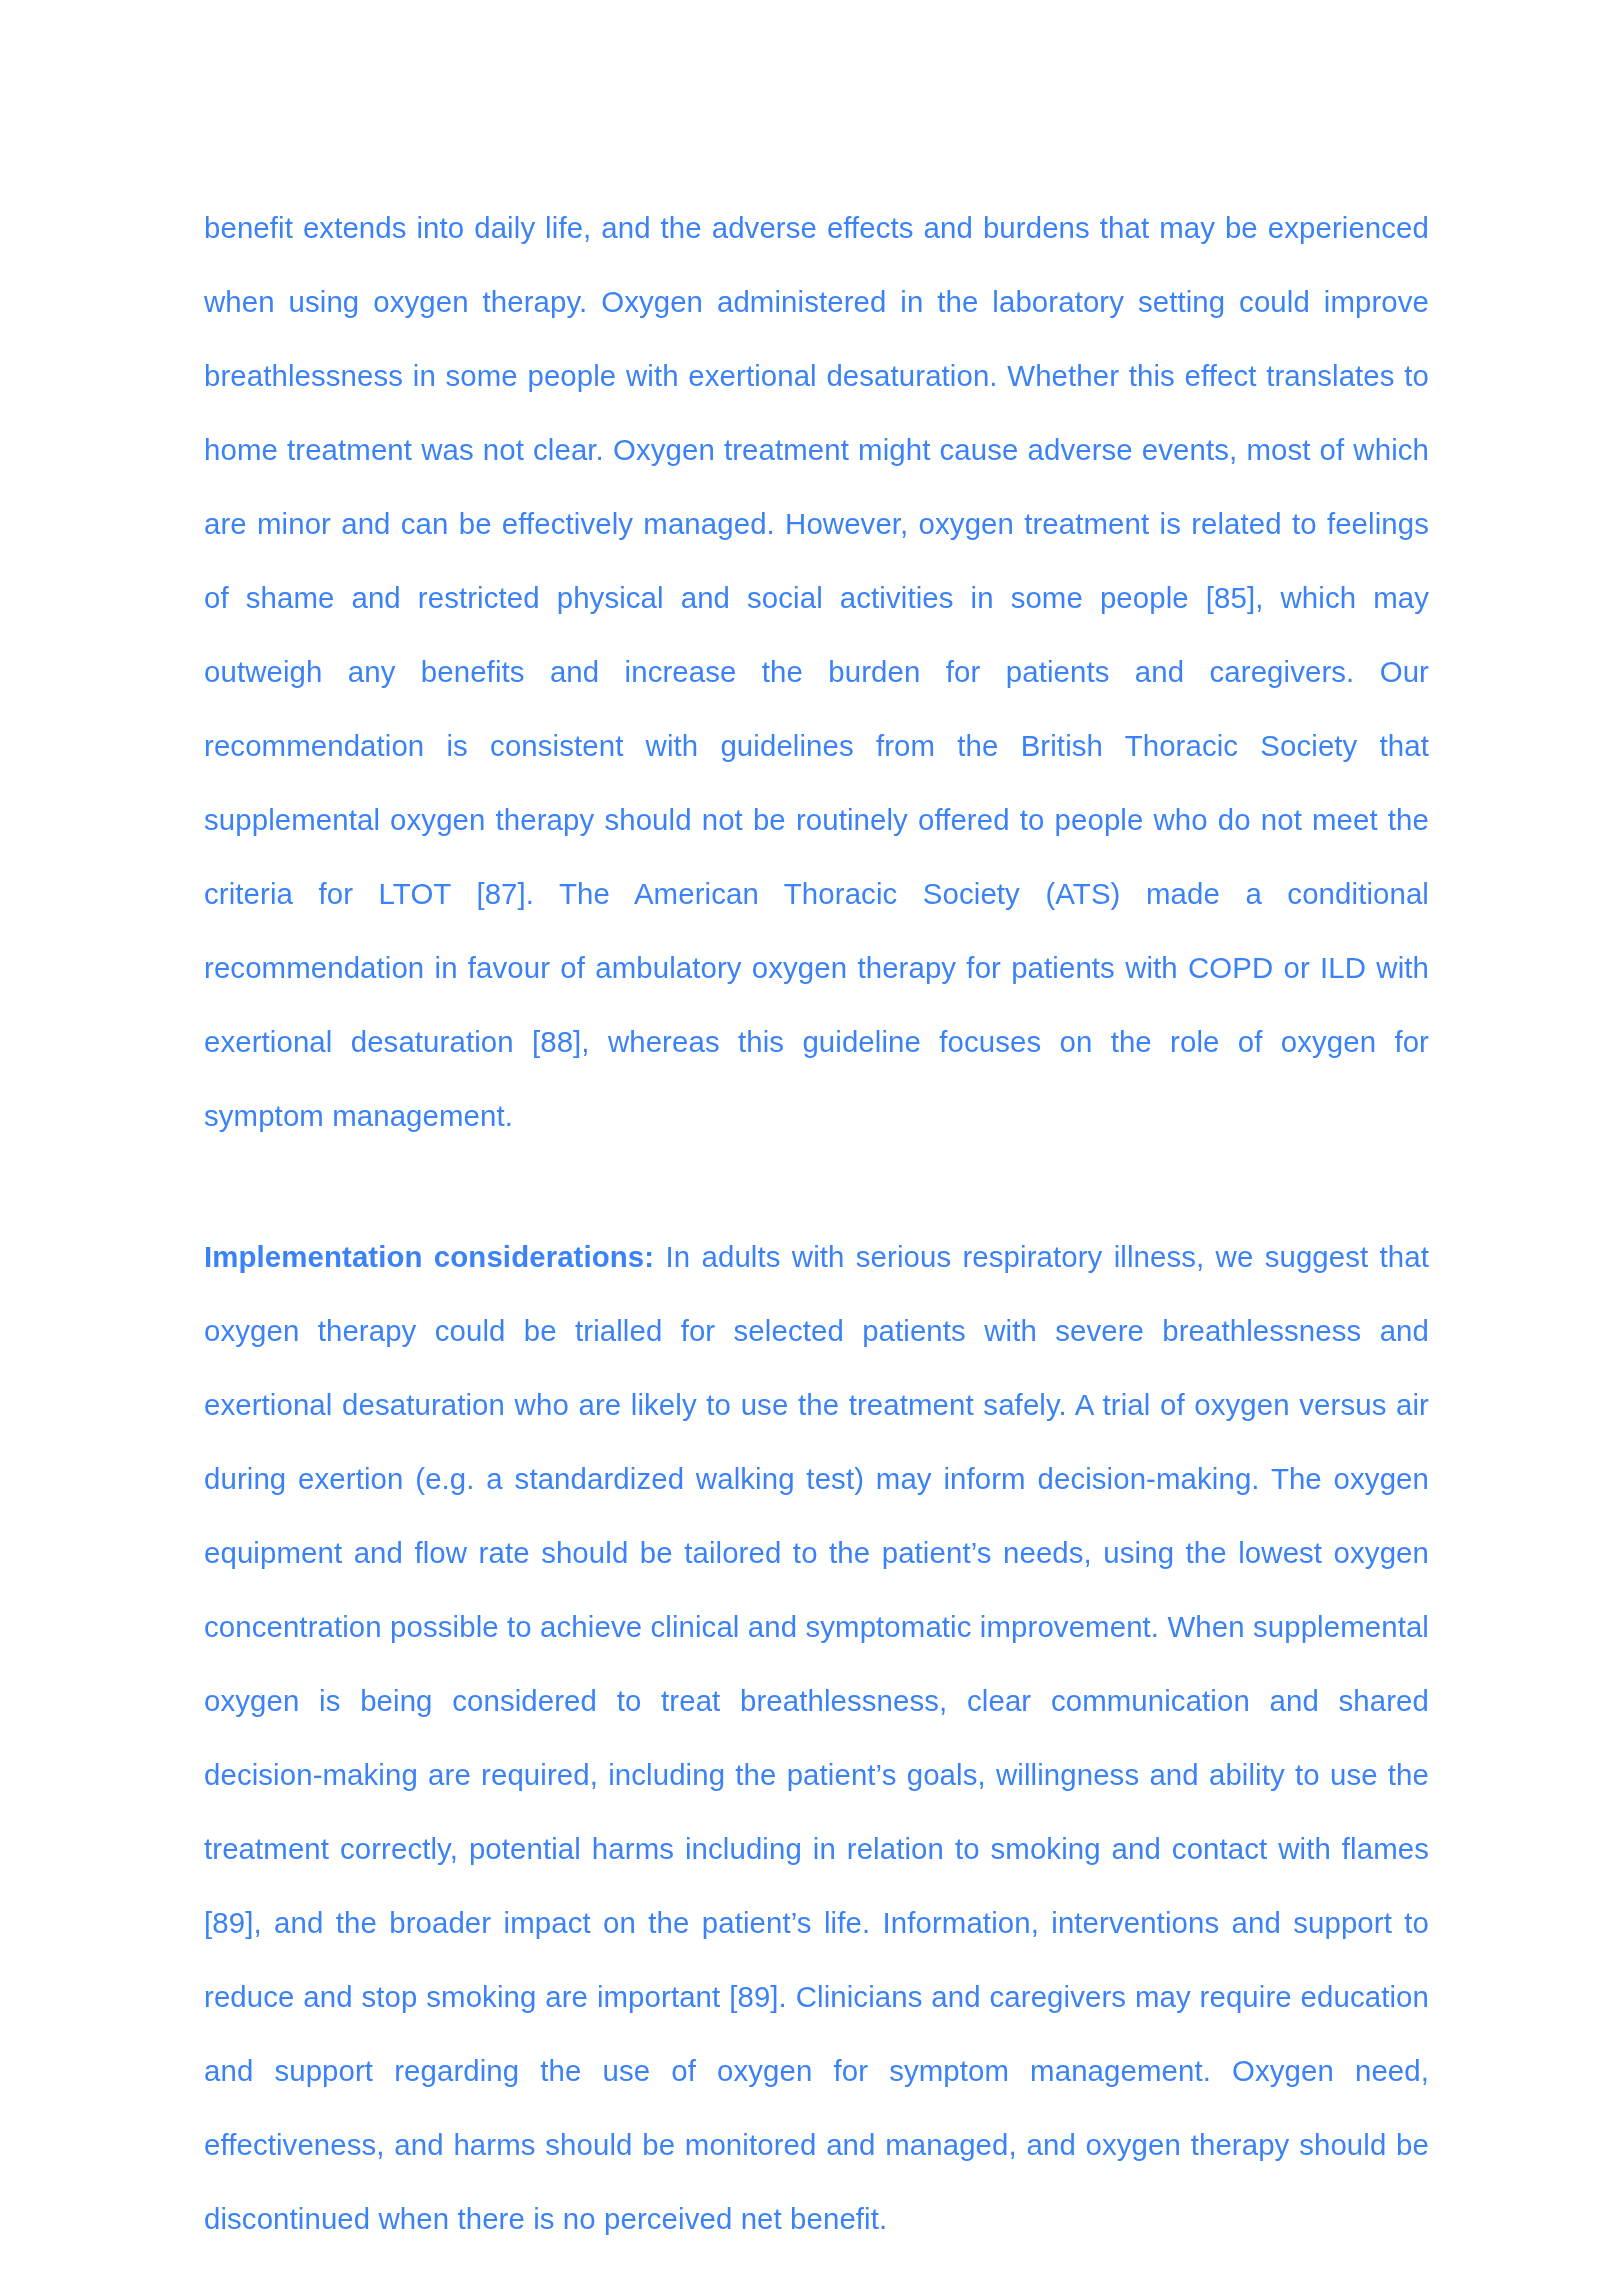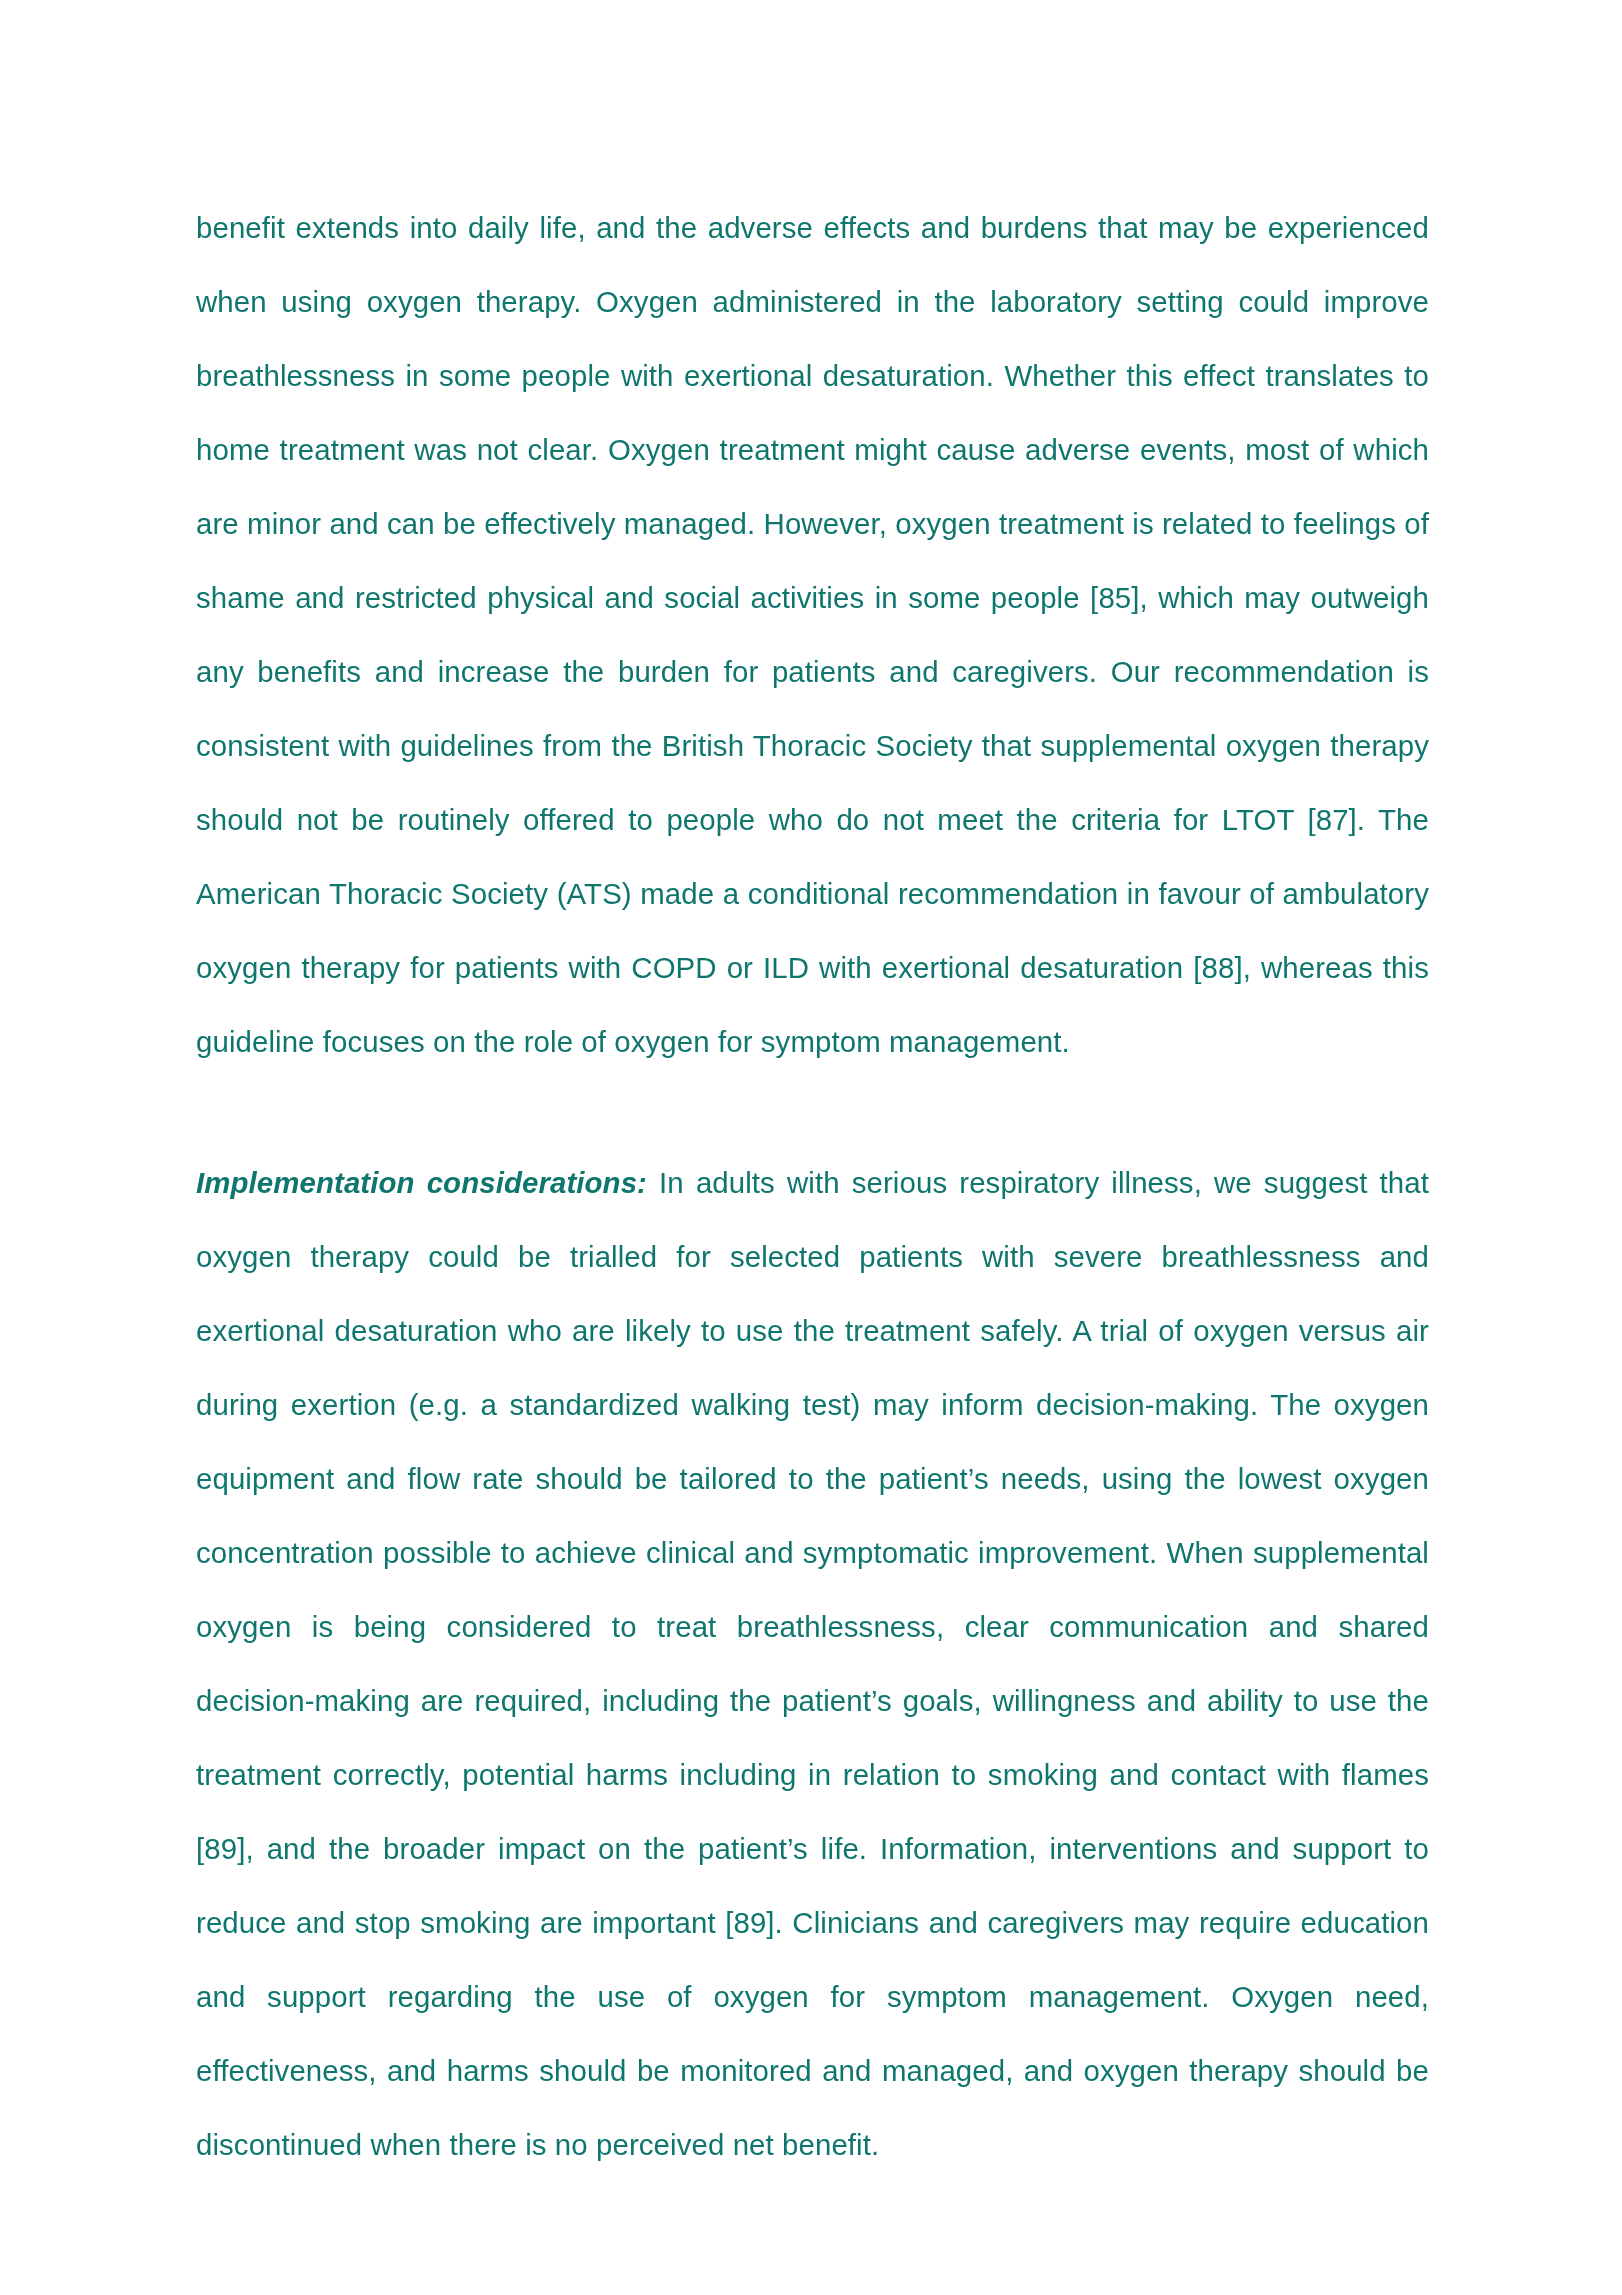--- a/index.html
+++ b/index.html
@@ -21,34 +21,33 @@
     overflow: hidden;
   }
   .content {
     position: absolute;
     left: 196px;
     top: 191px;
     width: 1233px;
     color: #000000;
   }
   .para {
-    margin: 0 0 67px 0;
+    margin: 0 0 67px 8px;
     font-size: 29.4px;
     line-height: 74px;
     text-align: justify;
     text-justify: inter-word;
     letter-spacing: 0.1px;
-    color: #0f766e;
+    color: #3b82f6;
   }
   .para:last-child {
     margin-bottom: 0;
   }
   .lead-bold-italic {
     font-weight: bold;
-    font-style: italic;
   }
 </style>
 </head>
 <body>
 
 <div class="sheet">
   <div class="content">
     <p class="para">benefit extends into daily life, and the adverse effects and burdens that may be experienced when using oxygen therapy. Oxygen administered in the laboratory setting could improve breathlessness in some people with exertional desaturation. Whether this effect translates to home treatment was not clear. Oxygen treatment might cause adverse events, most of which are minor and can be effectively managed. However, oxygen treatment is related to feelings of shame and restricted physical and social activities in some people [85], which may outweigh any benefits and increase the burden for patients and caregivers. Our recommendation is consistent with guidelines from the British Thoracic Society that supplemental oxygen therapy should not be routinely offered to people who do not meet the criteria for LTOT [87]. The American Thoracic Society (ATS) made a conditional recommendation in favour of ambulatory oxygen therapy for patients with COPD or ILD with exertional desaturation [88], whereas this guideline focuses on the role of oxygen for symptom management.</p>
     <p class="para">
       <span class="lead-bold-italic">Implementation considerations:</span><span> In adults with serious respiratory illness, we suggest that oxygen therapy could be trialled for selected patients with severe breathlessness and exertional desaturation who are likely to use the treatment safely. A trial of oxygen versus air during exertion (e.g. a standardized walking test) may inform decision-making. The oxygen equipment and flow rate should be tailored to the patient’s needs, using the lowest oxygen concentration possible to achieve clinical and symptomatic improvement. When supplemental oxygen is being considered to treat breathlessness, clear communication and shared decision-making are required, including the patient’s goals, willingness and ability to use the treatment correctly, potential harms including in relation to smoking and contact with flames [89], and the broader impact on the patient’s life. Information, interventions and support to reduce and stop smoking are important [89]. Clinicians and caregivers may require education and support regarding the use of oxygen for symptom management. Oxygen need, effectiveness, and harms should be monitored and managed, and oxygen therapy should be discontinued when there is no perceived net benefit.</span>

